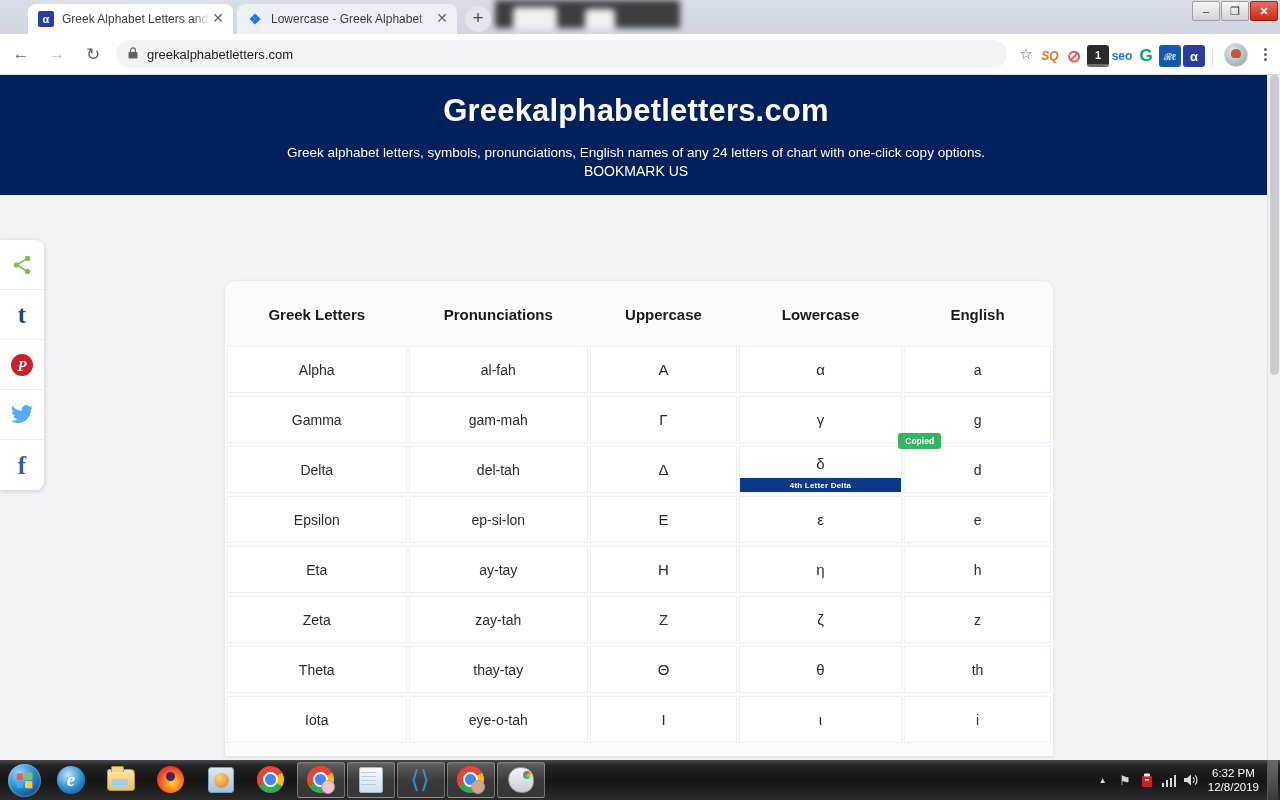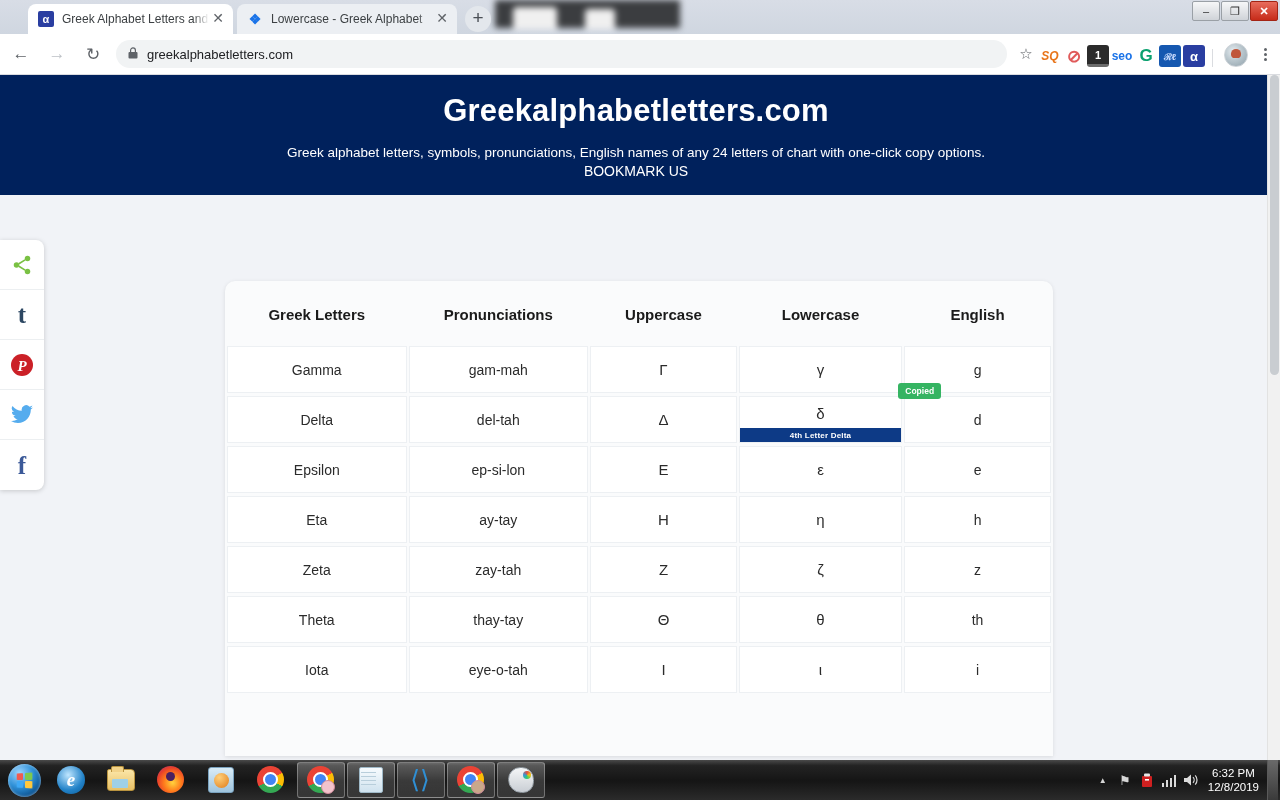--- a/index.html
+++ b/index.html
@@ -332,20 +332,27 @@
           <tr>
             <th>Greek Letters</th>
             <th>Pronunciations</th>
             <th>Uppercase</th>
             <th>Lowercase</th>
             <th>English</th>
           </tr>
         </thead>
         <tbody>
           <tr>
+            <td>Alpha</td>
+            <td>al-fah</td>
+            <td class="sym">Α</td>
+            <td class="sym">α</td>
+            <td>a</td>
+          </tr>
+          <tr>
             <td>Gamma</td>
             <td>gam-mah</td>
             <td class="sym">Γ</td>
             <td class="sym">γ</td>
             <td>g</td>
           </tr>
           <tr>
             <td>Delta</td>
             <td>del-tah</td>
             <td class="sym">Δ</td>

